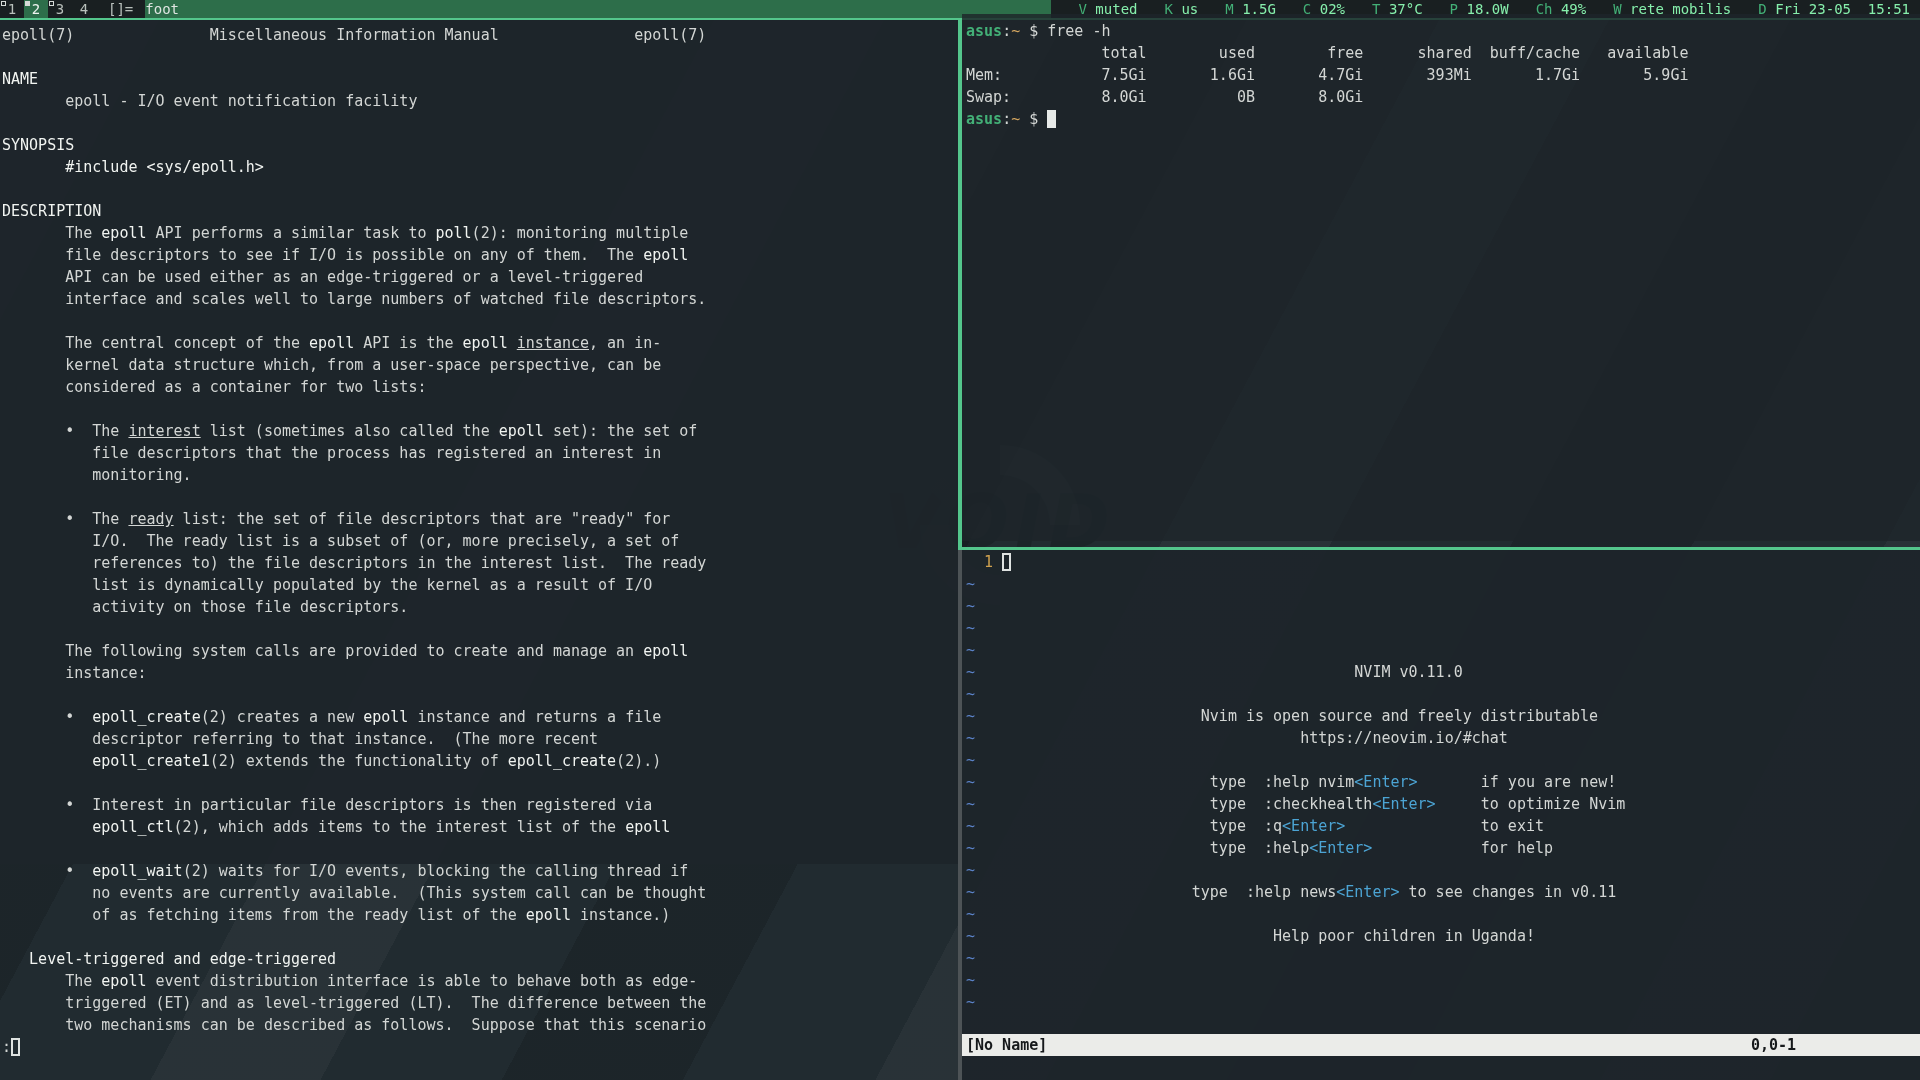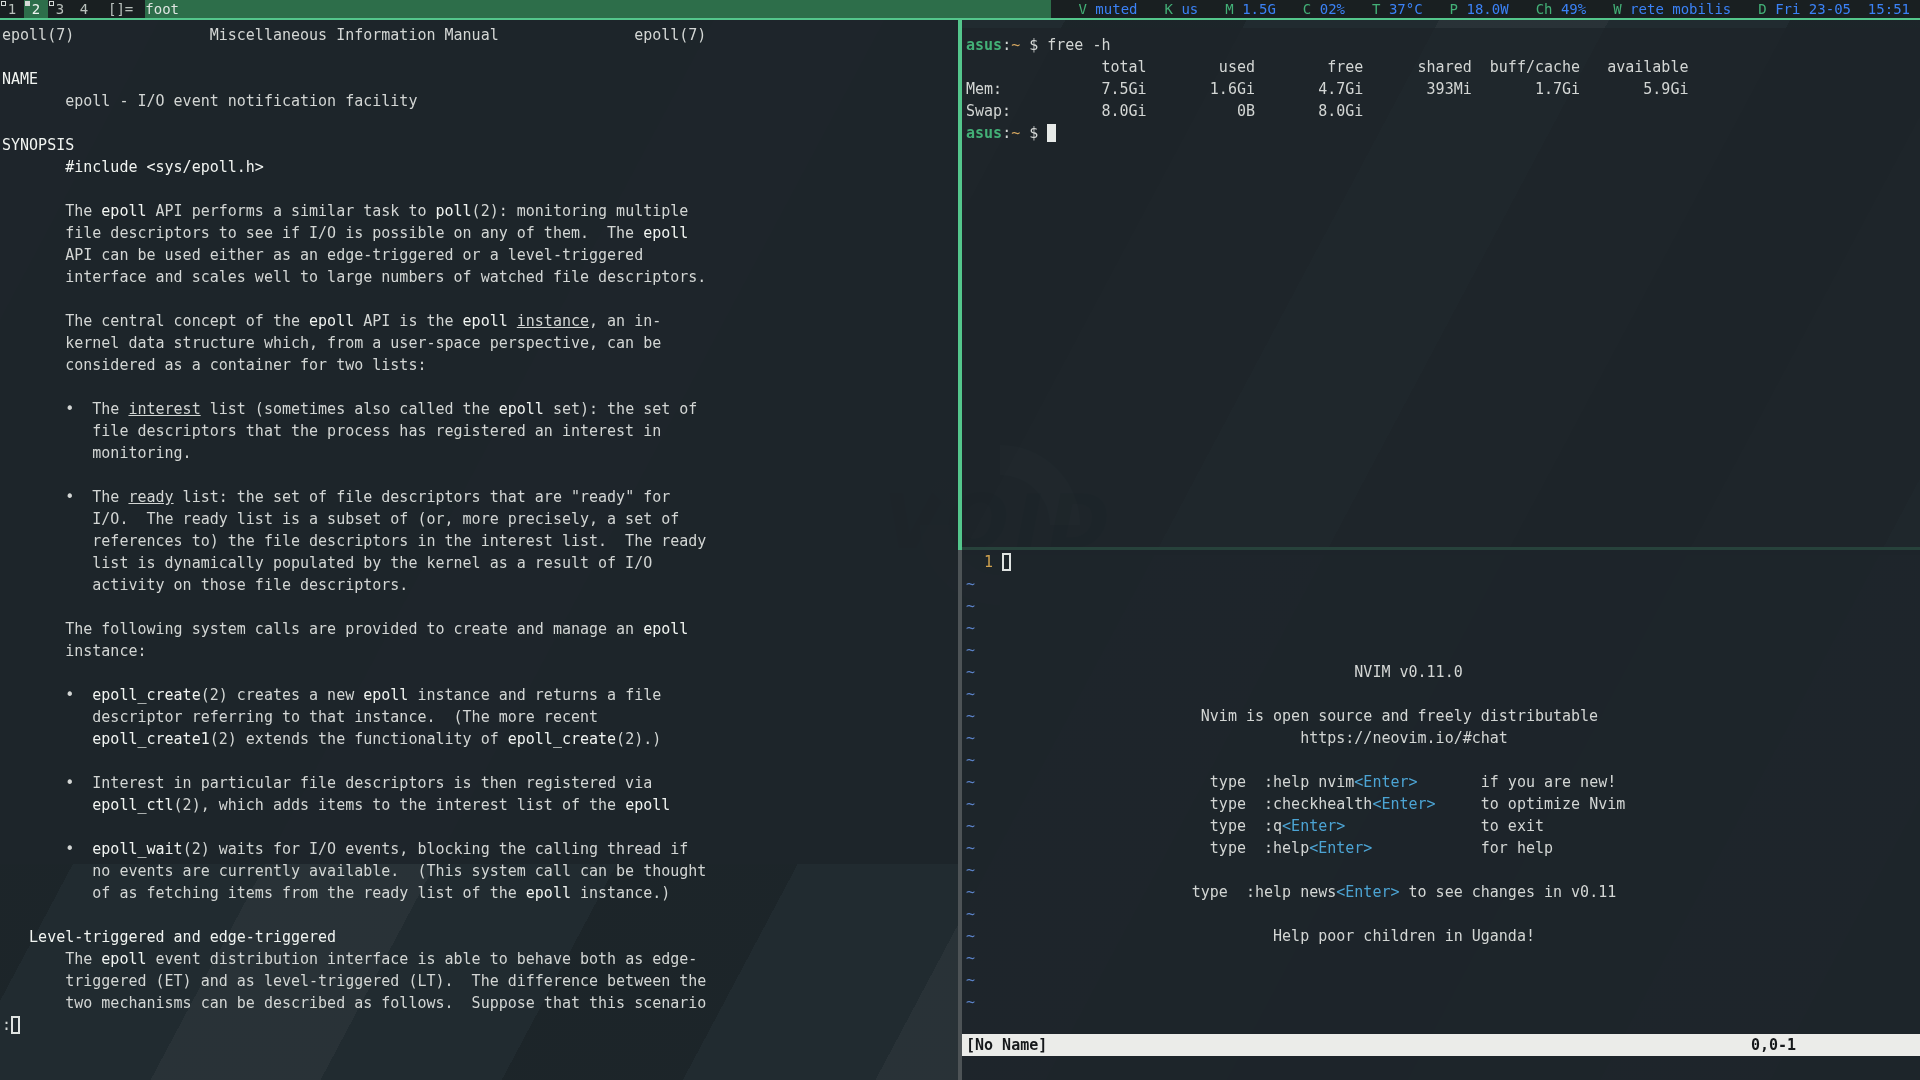--- a/index.html
+++ b/index.html
@@ -22,29 +22,29 @@
   .tag{position:relative;width:24px;text-align:center;color:#b9c0bc;}
   .tag.selected{background:#2d6e4a;color:#eef3ef;}
   .sq{position:absolute;left:1px;top:1px;width:5px;height:5px;box-sizing:border-box;}
   .sq.filled{background:#d6dad7;}
   .sq.hollow{border:1px solid #d6dad7;}
   .ltsymbol{padding:0 12px;color:#b9c0bc;}
   .titlearea{flex:1;background:#2d6e4a;color:#dfe5e1;padding-left:0;}
   .statusarea{display:flex;background:#191f21;padding-right:10px;}
   .seg{margin-left:27px;white-space:pre;}
   .seg .k{color:#43b077;}
-  .seg .v{color:#3b82f6;white-space:pre;}
+  .seg .v{color:#86efac;white-space:pre;}
   
   .bar-underline{position:absolute;left:0;top:18px;width:1920px;height:2px;background:#54c68c;}
   
   .mono{font-size:15px;line-height:22px;color:#d3d6d4;}
   .line{height:22px;white-space:pre;}
   .pane-left{position:absolute;left:0;top:20px;width:958px;height:844px;
     background:rgba(29,37,42,0.95);padding:4px 0 16px 2px;box-sizing:border-box;}
-  .pane-term{position:absolute;left:962px;top:28px;width:958px;height:527px;
+  .pane-term{position:absolute;left:962px;top:14px;width:958px;height:527px;
     background:rgba(29,37,42,0.82);padding:6px 16px 0 4px;box-sizing:border-box;}
   .pane-nvim{position:absolute;left:962px;top:550px;width:958px;height:530px;
     background:rgba(29,37,42,0.93);box-sizing:border-box;}
   .nvim-buffer{position:absolute;left:0;top:0;width:958px;height:484px;padding:1px 0 0 4px;box-sizing:border-box;}
   .vborder-green{position:absolute;left:958px;top:20px;width:4px;height:527px;background:#54c68c;}
   .hborder-green{position:absolute;left:958px;top:547px;width:962px;height:3px;background:#54c68c;}
   .vborder-gray{position:absolute;left:958px;top:550px;width:4px;height:530px;background:#4d5356;}
   
   .nvim-statusline{position:absolute;left:0;top:484px;width:1098px;height:22px;background:#ebece9;
     color:#16191b;font-weight:bold;font-size:15px;line-height:22px;}
@@ -103,20 +103,21 @@
 
   <div class="pane-left mono">
       <div class="line">epoll(7)               Miscellaneous Information Manual               epoll(7)</div>
       <div class="line"></div>
       <div class="line"><span class="mk-b">NAME</span></div>
       <div class="line">       epoll - I/O event notification facility</div>
       <div class="line"></div>
       <div class="line"><span class="mk-b">SYNOPSIS</span></div>
       <div class="line">       <span class="mk-b">#include &lt;sys/epoll.h&gt;</span></div>
       <div class="line"></div>
+      <div class="line"><span class="mk-b">DESCRIPTION</span></div>
       <div class="line">       The <span class="mk-b">epoll</span> API performs a similar task to <span class="mk-b">poll</span>(2): monitoring multiple</div>
       <div class="line">       file descriptors to see if I/O is possible on any of them.  The <span class="mk-b">epoll</span></div>
       <div class="line">       API can be used either as an edge-triggered or a level-triggered</div>
       <div class="line">       interface and scales well to large numbers of watched file descriptors.</div>
       <div class="line"></div>
       <div class="line">       The central concept of the <span class="mk-b">epoll</span> API is the <span class="mk-b">epoll</span> <span class="mk-u">instance</span>, an in-</div>
       <div class="line">       kernel data structure which, from a user-space perspective, can be</div>
       <div class="line">       considered as a container for two lists:</div>
       <div class="line"></div>
       <div class="line">       •  The <span class="mk-u">interest</span> list (sometimes also called the <span class="mk-b">epoll</span> set): the set of</div>

